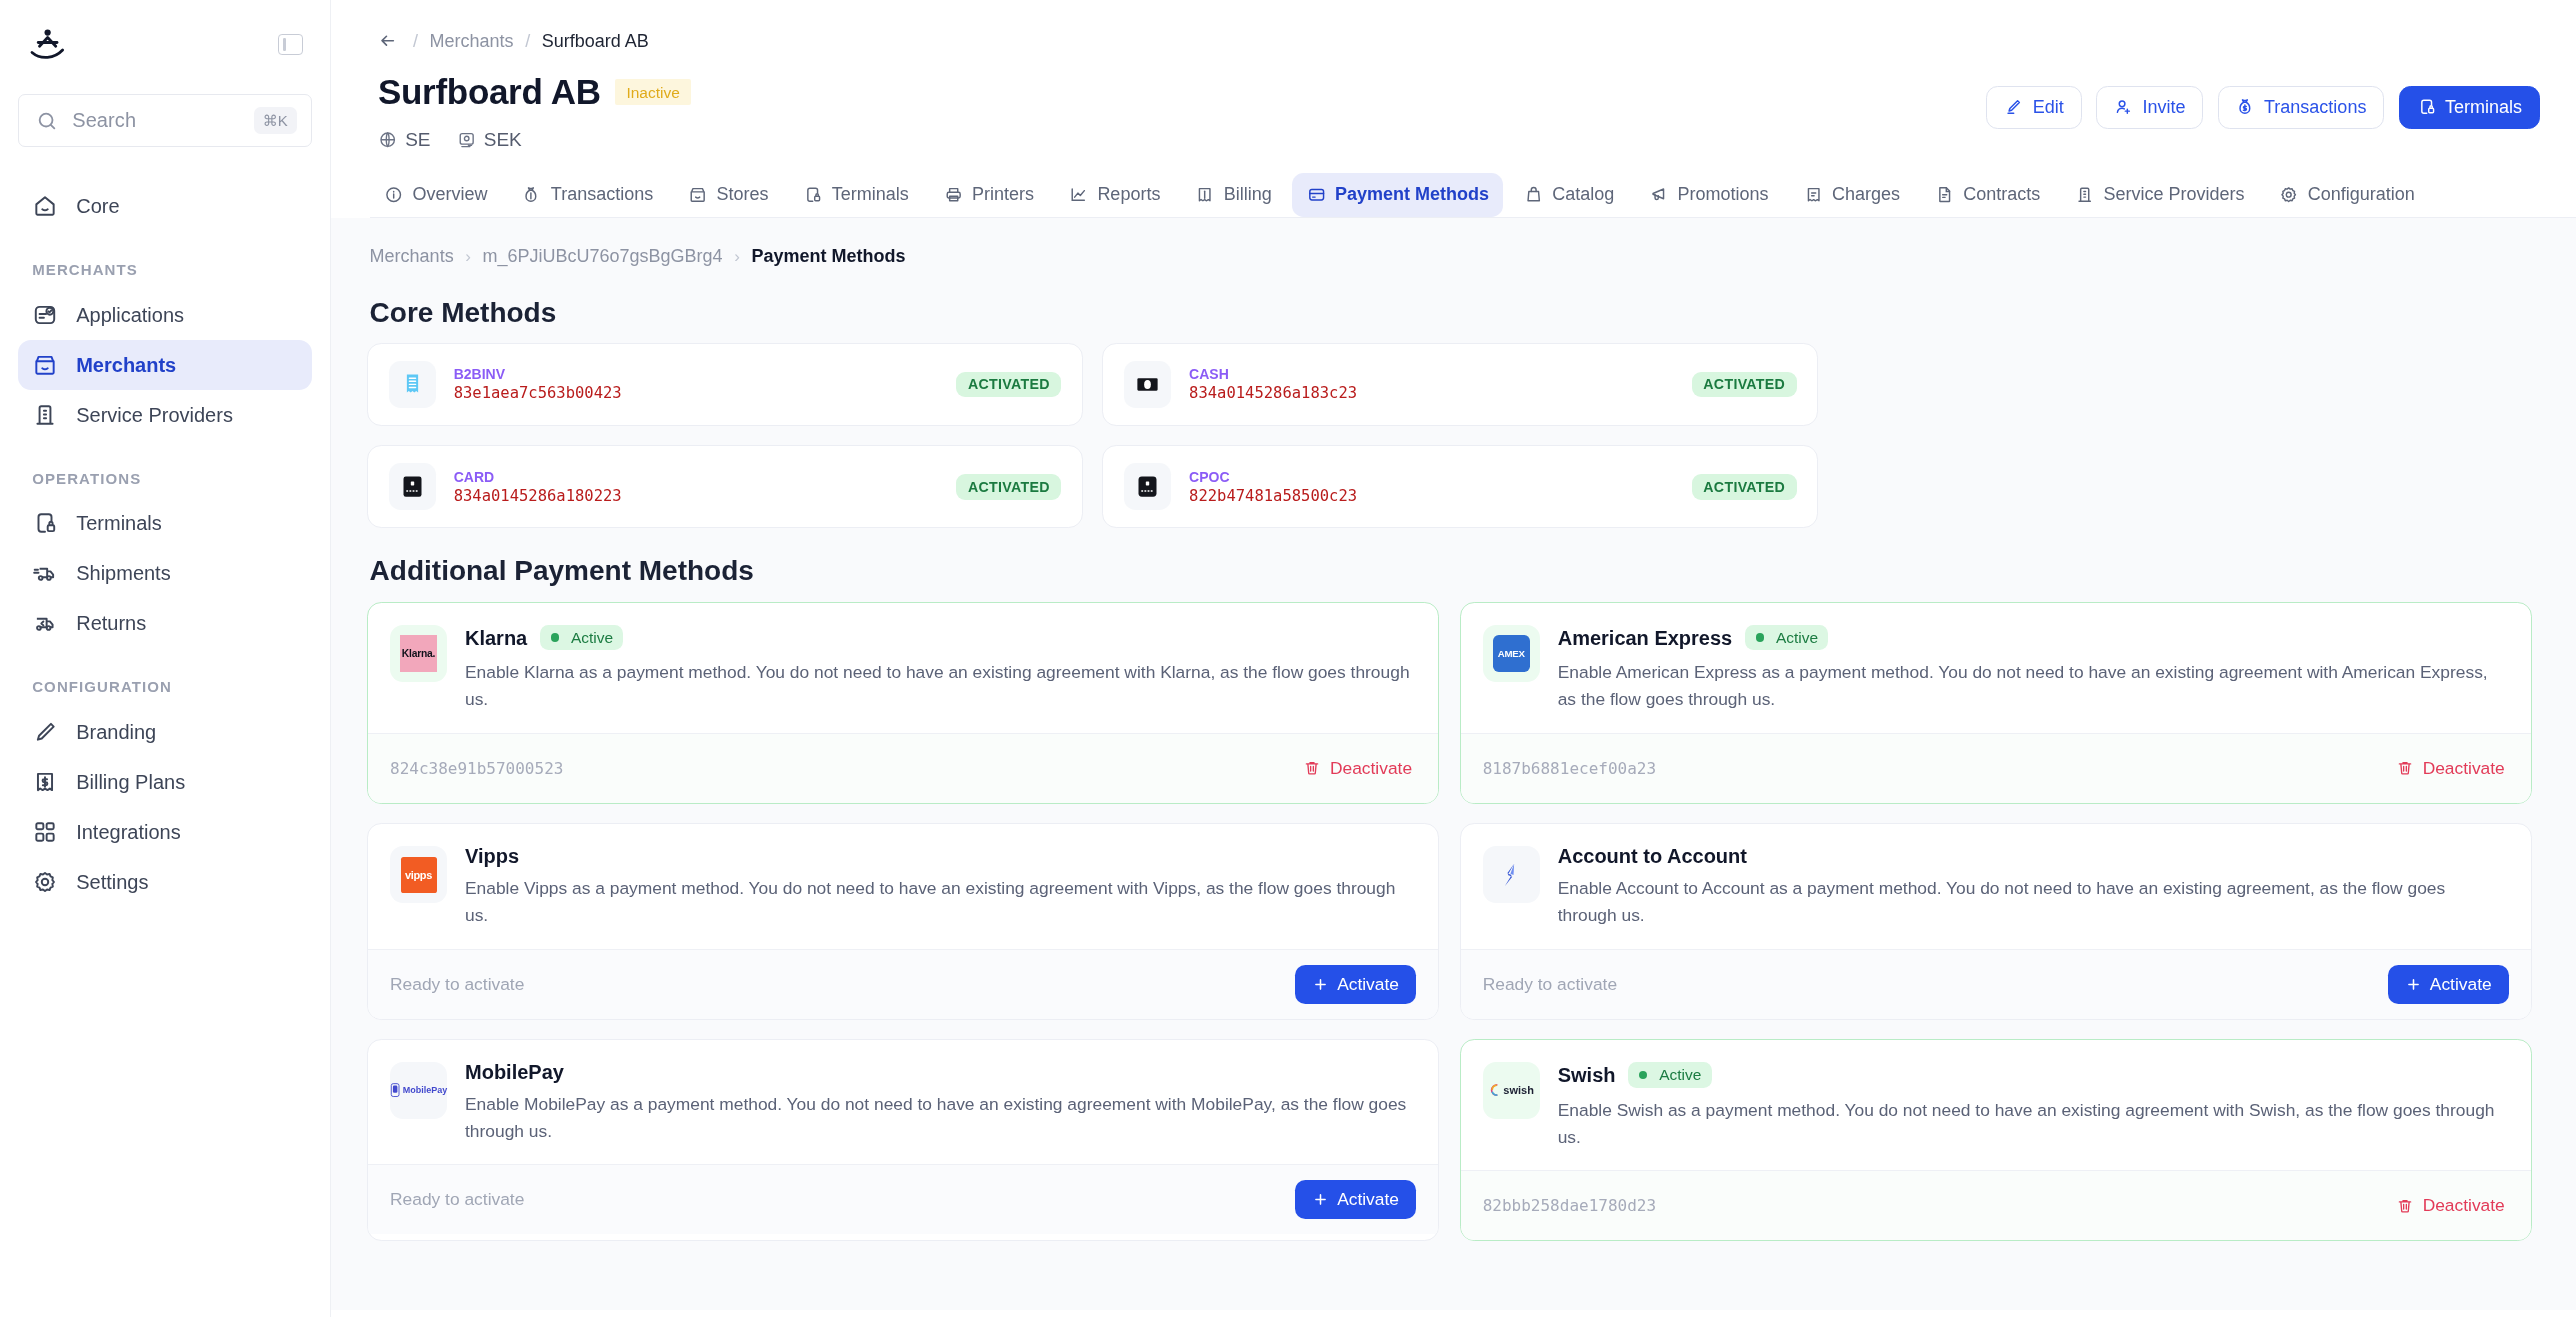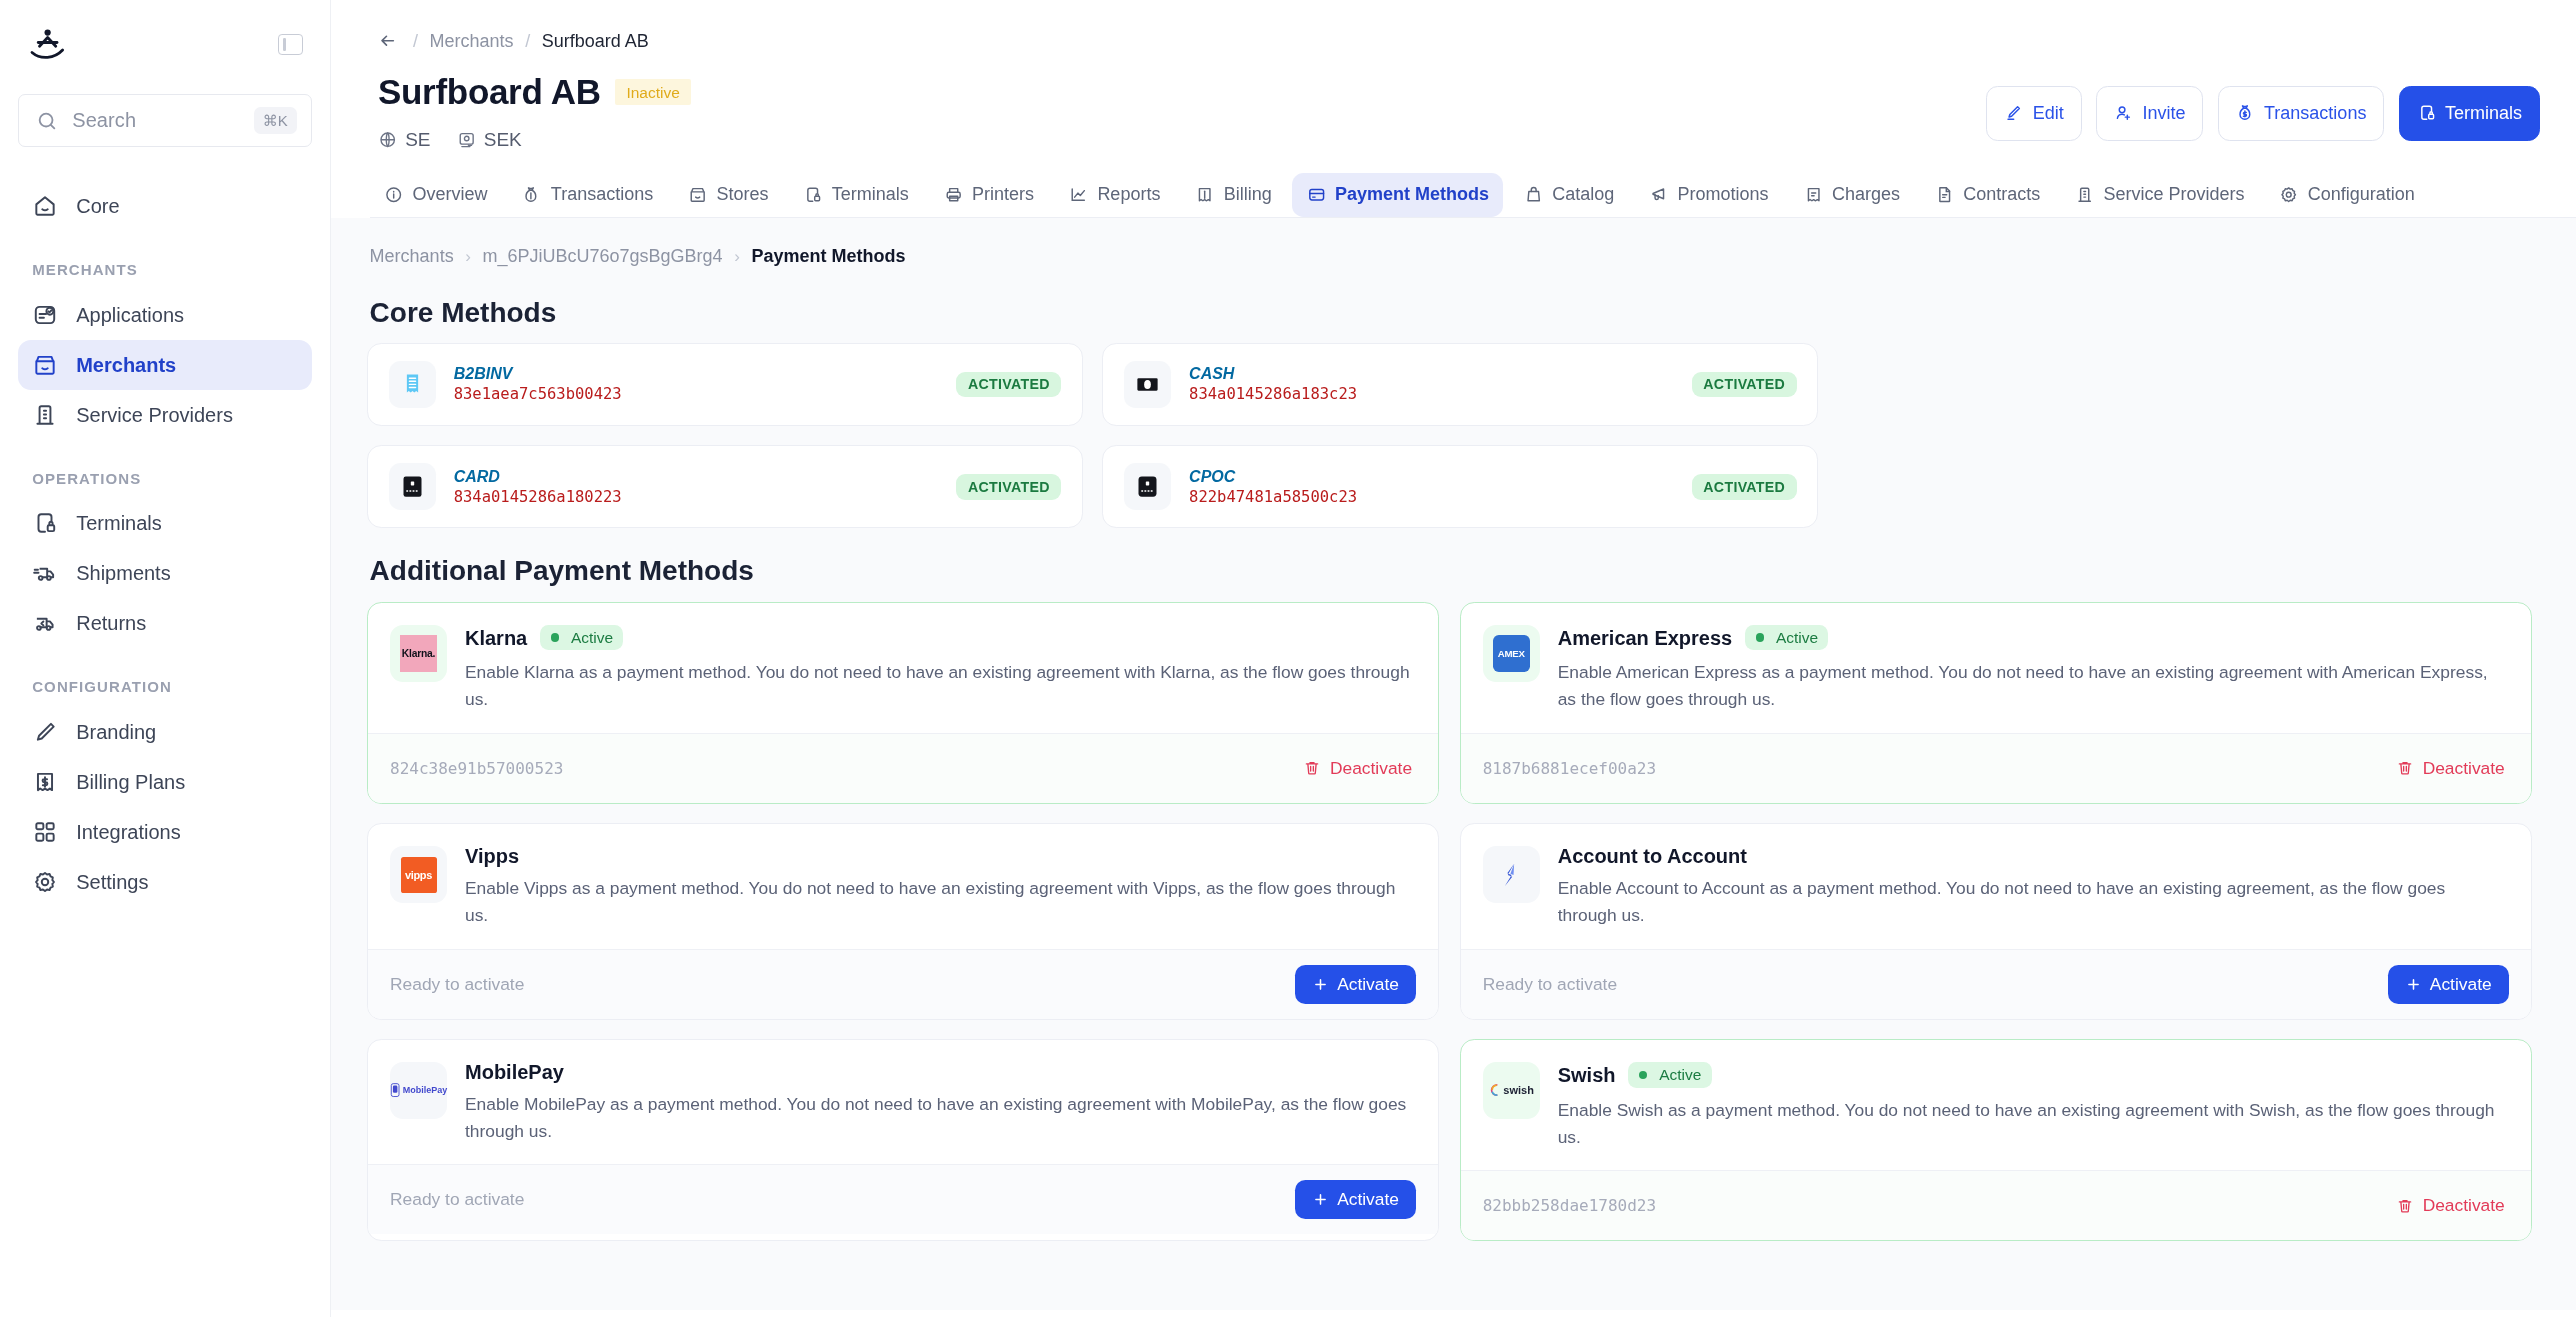--- a/index.html
+++ b/index.html
@@ -88,21 +88,21 @@
   .badge-inactive {
     background: #fdf6dd; color: #e0ab1b; font-size: 15.5px;
     padding: 5.2px 11.6px; border-radius: 2px; line-height: 1;
   }
   .meta-row { display: flex; align-items: center; gap: 26px; margin-top: 6.5px; }
   .meta-item { display: flex; align-items: center; gap: 7.8px; font-size: 19px; color: #545b6d; }
 
   .actions { display: flex; align-items: center; gap: 14.2px; padding-top: 11.6px;}
   .btn {
     display: inline-flex; align-items: center; gap: 9px;
-    height: 55px; padding: 0 17px; border-radius: 11.6px;
+    height: 43px; padding: 0 17px; border-radius: 11.6px;
     font-size: 18px; cursor: pointer; white-space: nowrap;
   }
   .btn-ghost { border: 1.3px solid #dfe3ef; color: #2a52e8; background: #fff; }
   .btn-primary { background: #2550e8; color: #fff; border: 1.3px solid #2550e8; }
 
   
   .tabs {
     display: flex; align-items: center; gap: 6.5px;
     margin: 22px 0 0 39px; padding-right: 26px;
     border-bottom: 1.3px solid #eceef4;
@@ -129,21 +129,21 @@
   .core-card {
     width: 716px; height: 83px; background: #fff;
     border: 1.3px solid #eceef4; border-radius: 14.2px;
     display: flex; align-items: center; padding: 0 20.7px; gap: 18px;
   }
   .core-logo {
     width: 47px; height: 47px; border-radius: 11.6px; background: #f5f7fa;
     display: flex; align-items: center; justify-content: center; flex: 0 0 47px;
   }
   .core-text { flex: 1 1 auto; display: flex; flex-direction: column; gap: 5.2px; }
-  .core-name { font-size: 16px; font-weight: 600; color: #0369a1; line-height:1;font-style:italic; }
+  .core-name { font-size: 14px; font-weight: 600; color: #8b5cf6; line-height:1; }
   .core-id { font-size: 15.5px; color: #b91c1c; font-family: "DejaVu Sans Mono", monospace; line-height:1; }
   .pill-activated {
     background: #d8f6df; color: #1b7a40; font-size: 14.2px; font-weight: 600;
     letter-spacing: 0.3px; padding: 5.8px 11.6px; border-radius: 9px; line-height: 1;
   }
 
   .add-grid { display: flex; flex-wrap: wrap; gap: 19.4px 20.7px; }
   .pm-card {
     width: 1072px; background: #fff;
     border: 1.3px solid #eceef4; border-radius: 14.2px; overflow: hidden;

